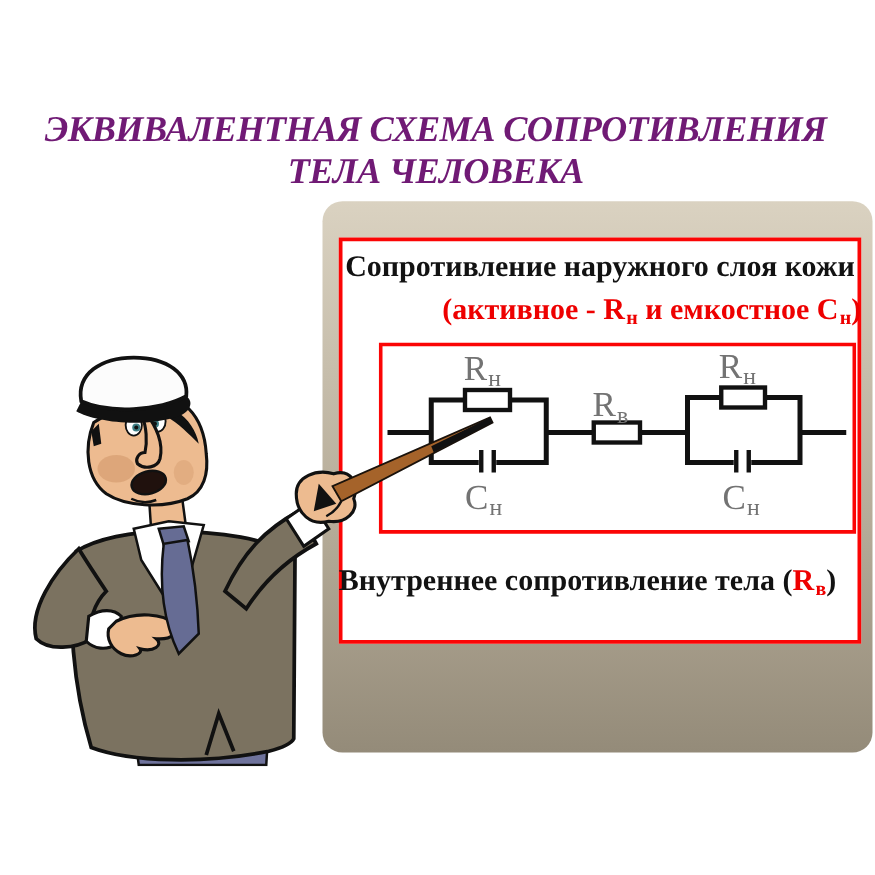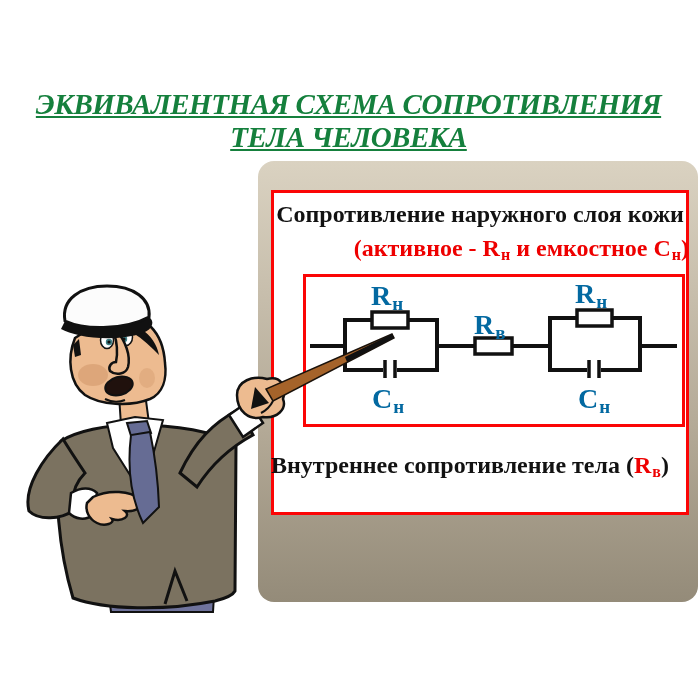--- a/index.html
+++ b/index.html
@@ -1,44 +1,44 @@
 <!DOCTYPE html>
 <html><head>
 <meta charset="utf-8">
 <style>
   html,body{margin:0;padding:0;}
   body{width:700px;height:700px;background:#ffffff;position:relative;overflow:hidden;
        font-family:"Liberation Serif", serif;}
   .abs{position:absolute;}
 
   
-  .title{left:0;top:88px;width:697px;text-align:center;color:#15803d;
-         font-weight:bold;font-style:italic;font-size:29px;line-height:33px;letter-spacing:-0.5px;text-decoration:underline;}
+  .title{left:0;top:88px;width:697px;text-align:center;color:#701a75;
+         font-weight:bold;font-style:italic;font-size:29px;line-height:33px;letter-spacing:-0.5px;}
 
   
   .panel{left:258px;top:161px;width:440px;height:441px;border-radius:16px;
          background:linear-gradient(#dad2c1,#b4aa97 60%,#948b79);z-index:1;}
 
   
   .redbox{left:271px;top:190px;width:418px;height:325px;background:#ffffff;
           border:3px solid #fb0505;box-sizing:border-box;z-index:2;}
 
   .board-heading{left:271px;top:199px;width:418px;text-align:center;color:#121212;
                  font-weight:bold;font-size:24px;line-height:30px;z-index:3;}
   .board-subheading{left:271px;top:232px;width:418px;text-align:right;color:#ee0000;
                     font-weight:bold;font-size:24px;line-height:32px;z-index:3;}
   .board-footer{left:271px;top:449px;width:418px;text-align:left;color:#121212;
                 font-weight:bold;font-size:24px;line-height:32px;z-index:3;}
   .red-ink{color:#ee0000;}
   .sub{font-size:16px;position:relative;top:4px;margin-left:1px;}
 
   
   .circuit-svg{left:303px;top:274px;z-index:3;}
-  .clabel{position:absolute;font-weight:bold;font-size:28px;line-height:30px;
-          color:#0369a1;z-index:3;}
+  .clabel{position:absolute;font-weight:normal;font-size:28px;line-height:30px;
+          color:#737373;z-index:3;}
   .clabel .sub{font-size:19px;top:5px;}
 
   
   .man-svg{left:15px;top:283px;z-index:4;}
   .pointer-svg{left:250px;top:325px;z-index:5;}
 </style>
 </head>
 <body>
 
 <div class="abs title">

